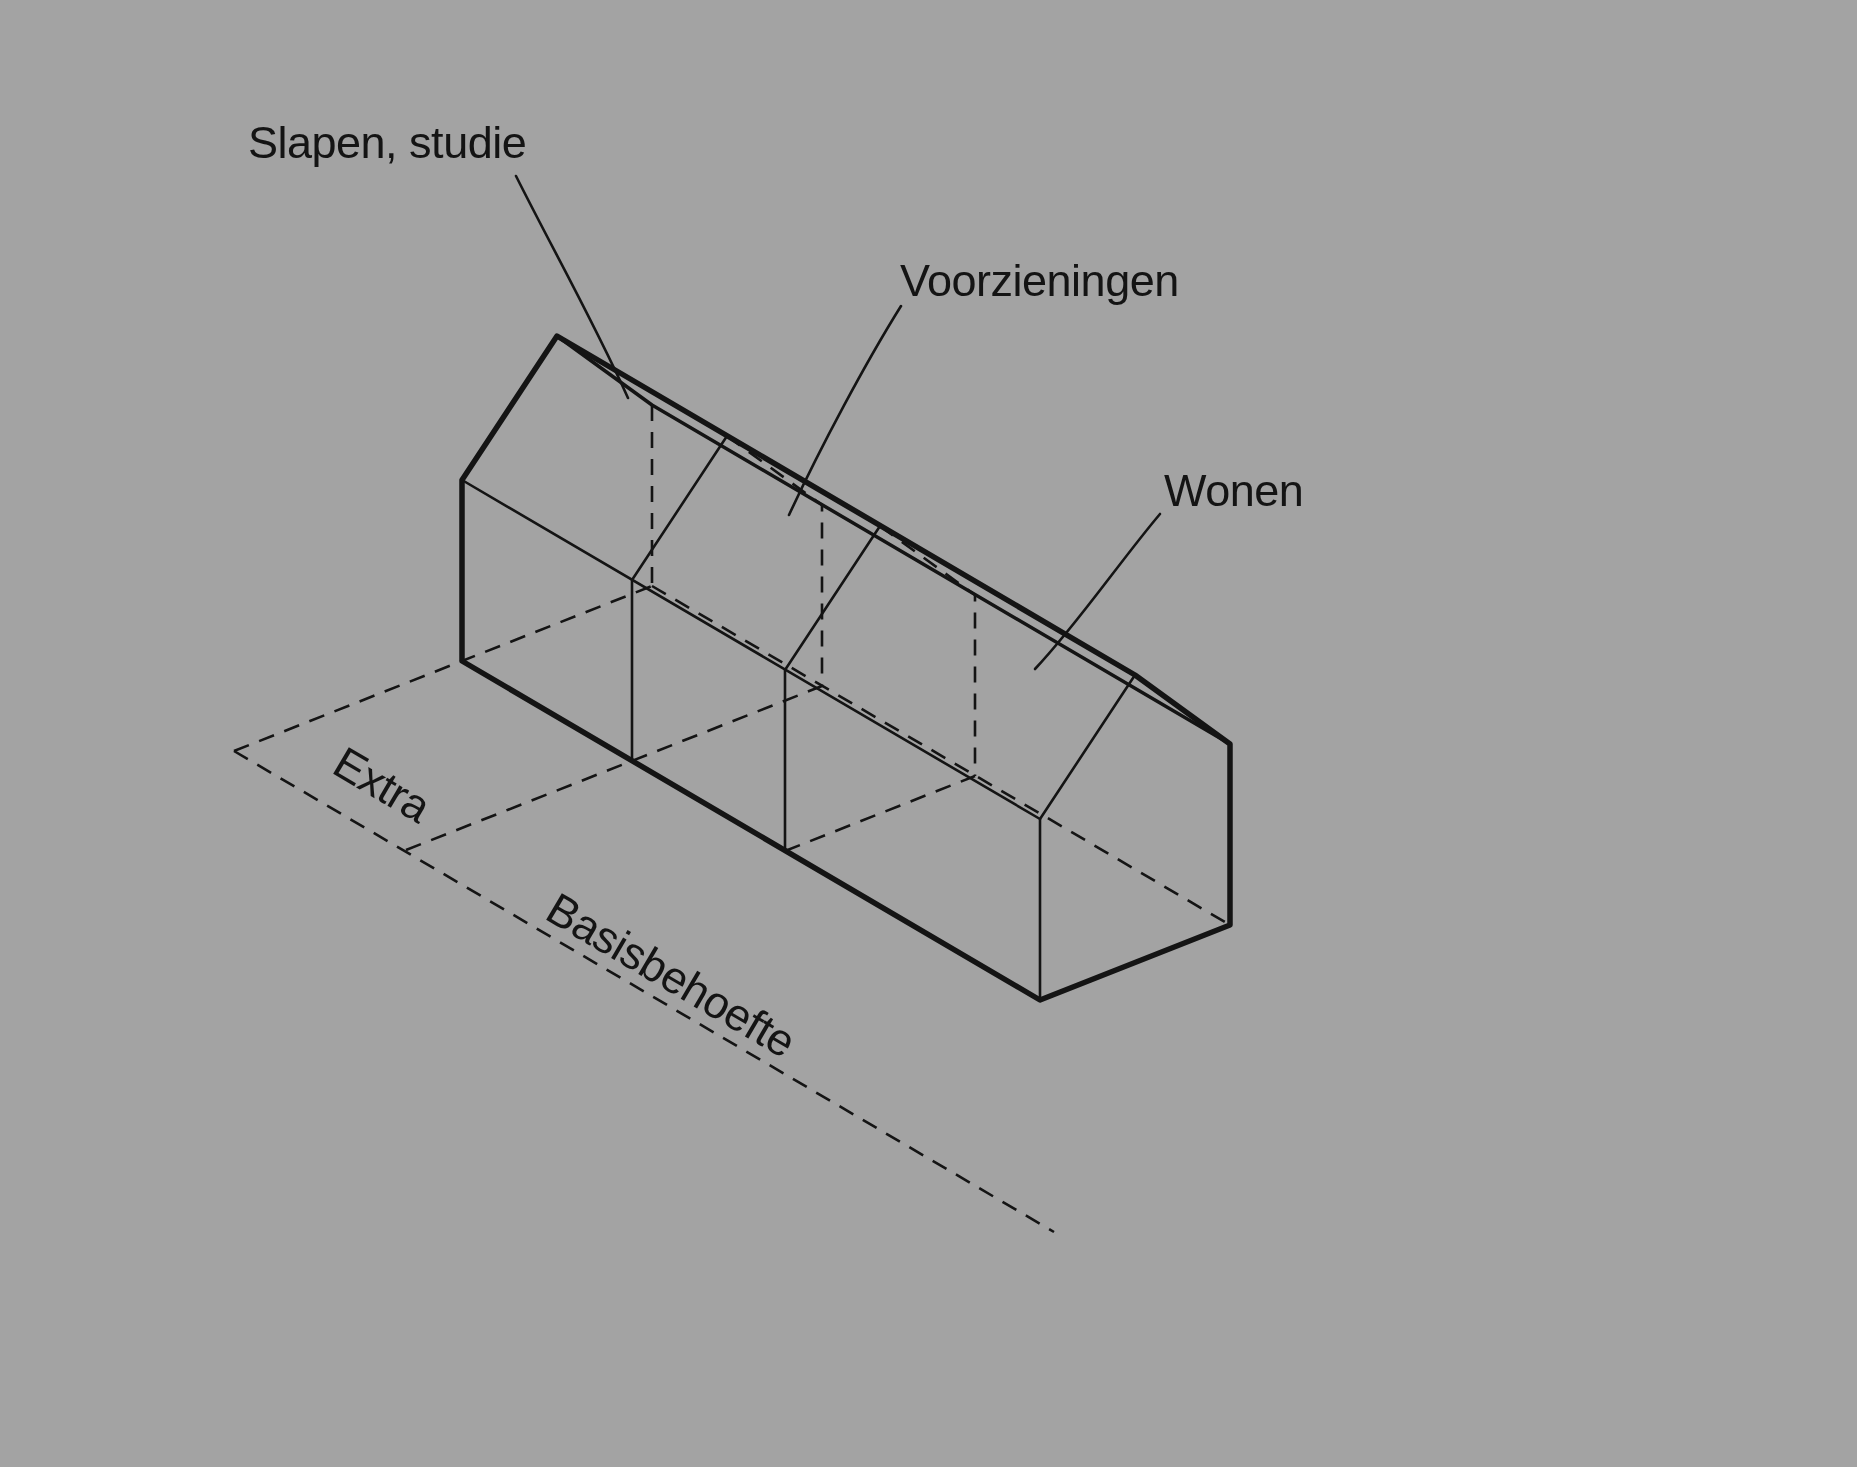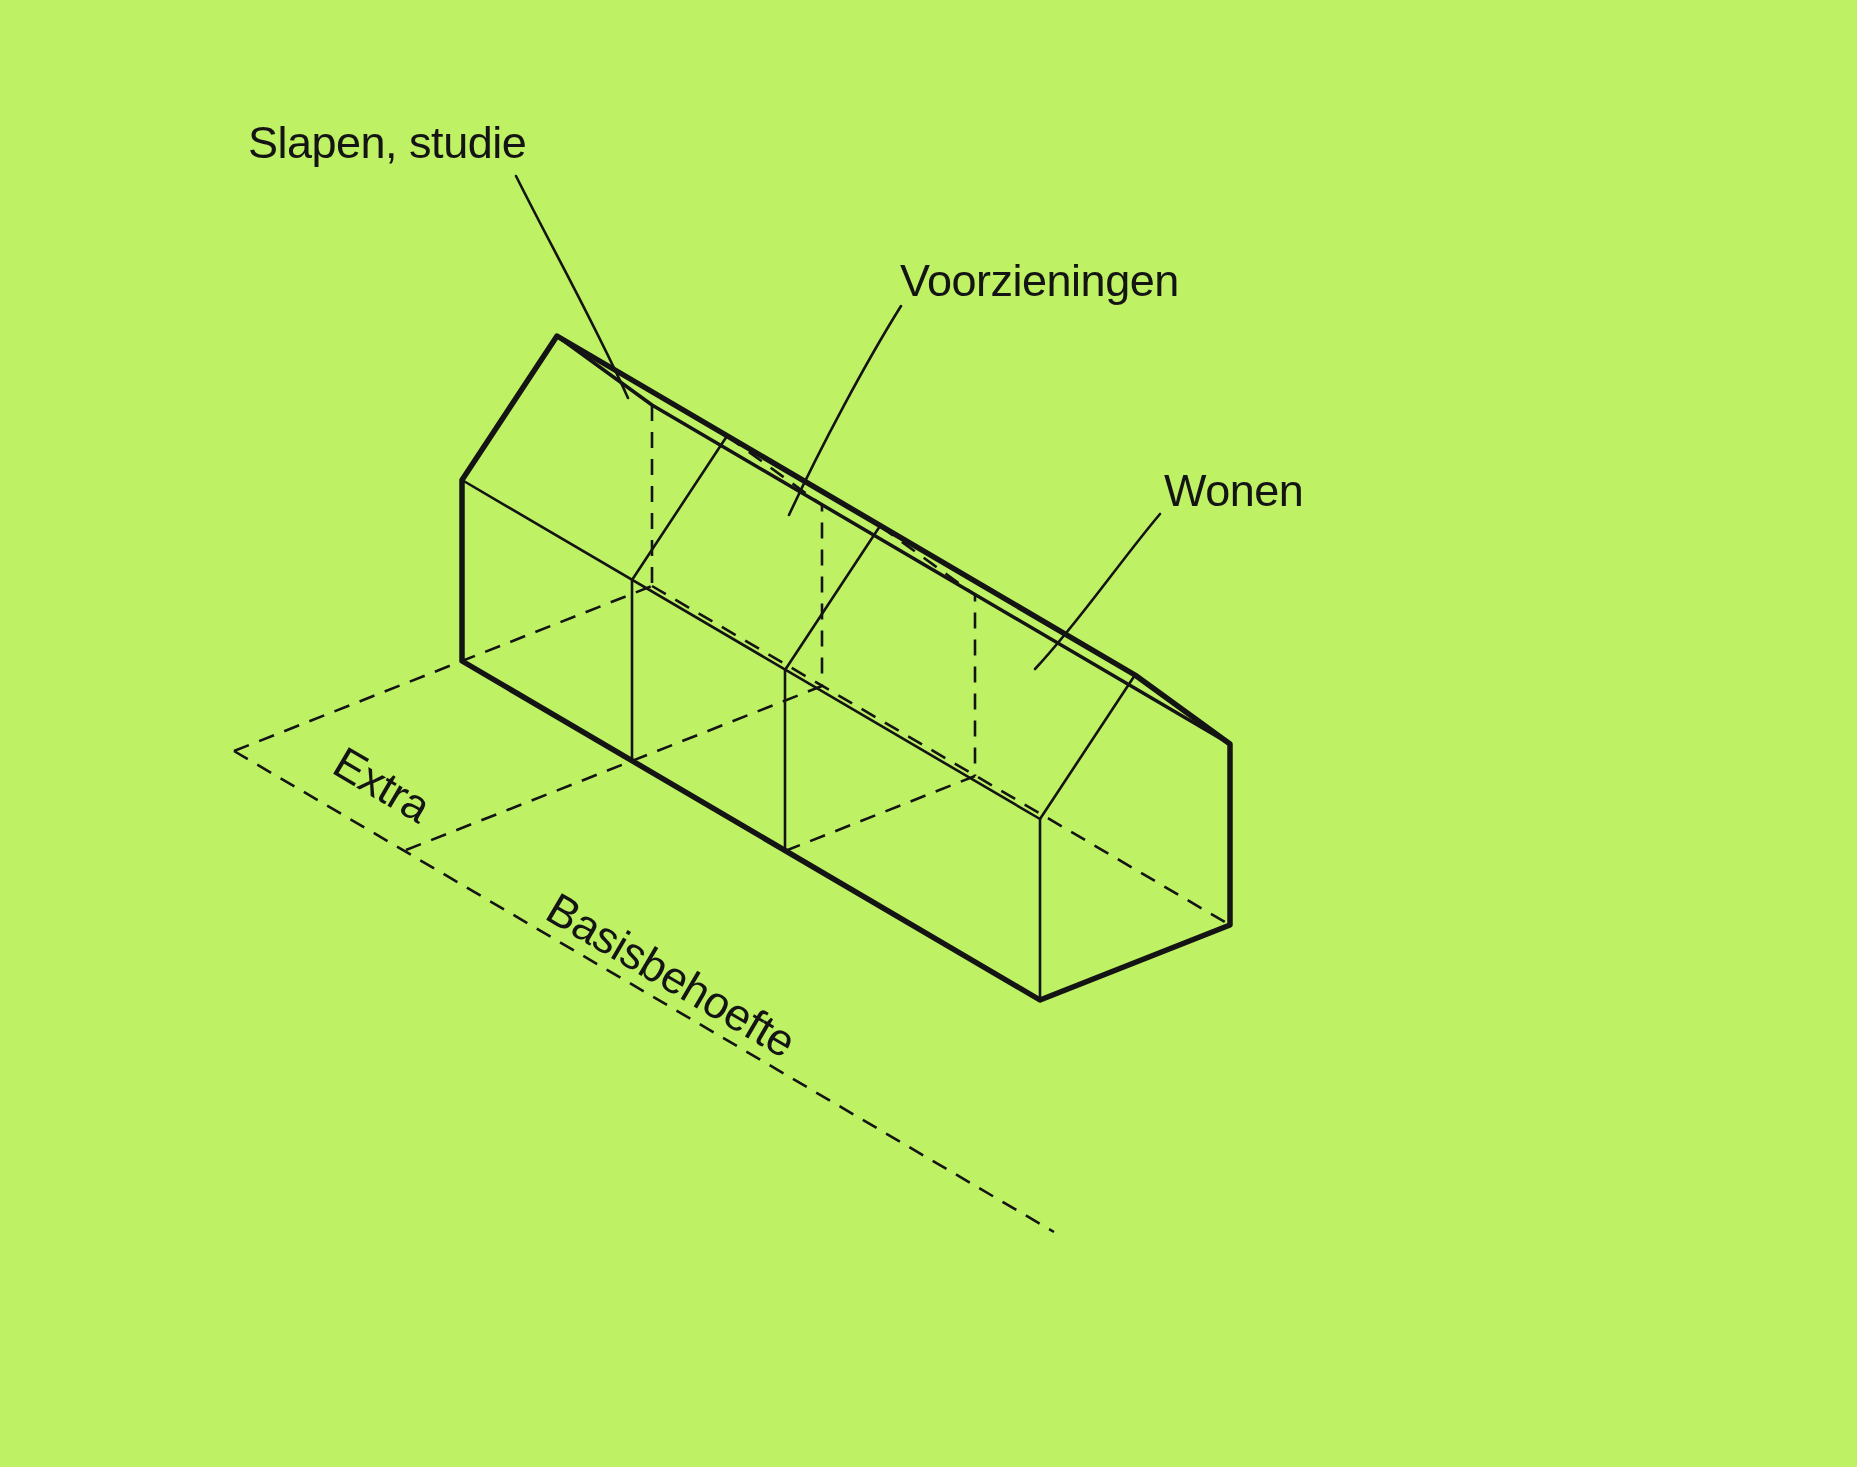--- a/index.html
+++ b/index.html
@@ -4,21 +4,21 @@
 <style>
   html, body {
     margin: 0;
     padding: 0;
     background: #ffffff;
   }
   .stage {
     position: relative;
     width: 1857px;
     height: 1467px;
-    background: #bef264;
+    background: #a3a3a3;
     overflow: hidden;
   }
   svg {
     display: block;
   }
   .lbl {
     font-family: "Liberation Sans", "DejaVu Sans", sans-serif;
     font-size: 45px;
     letter-spacing: -0.5px;
   }

